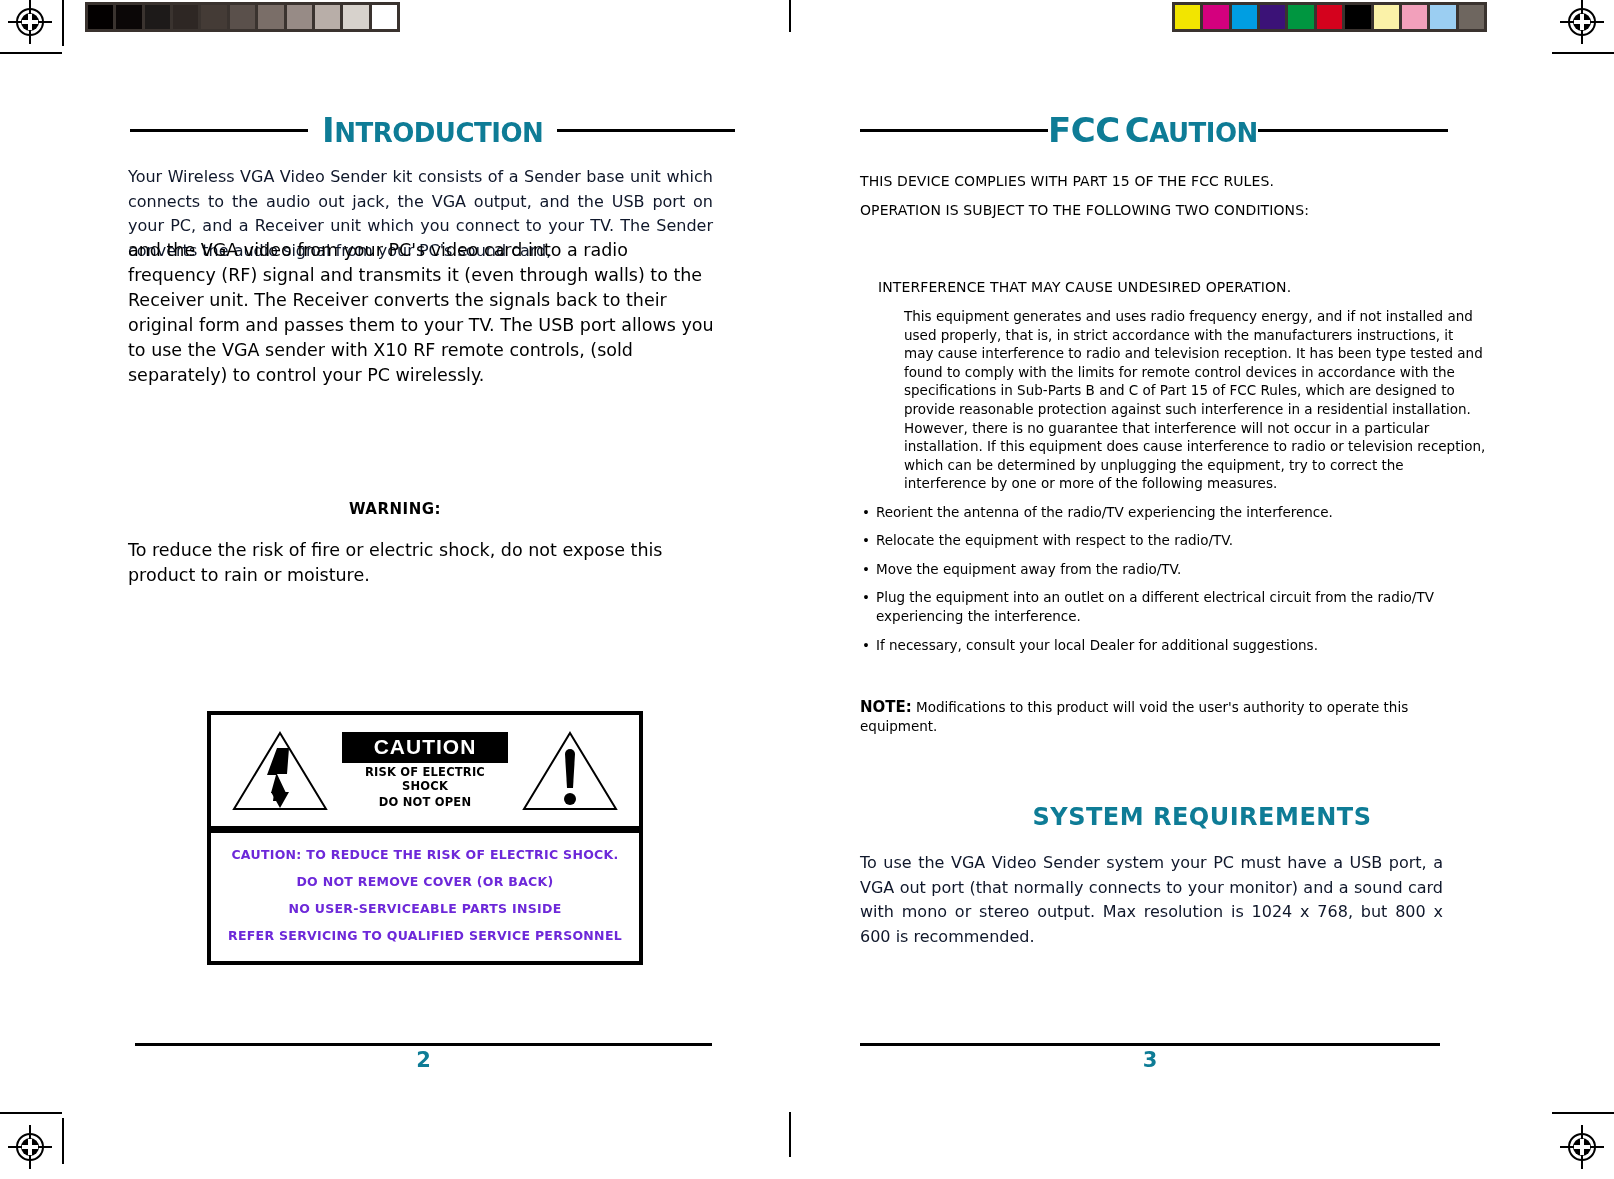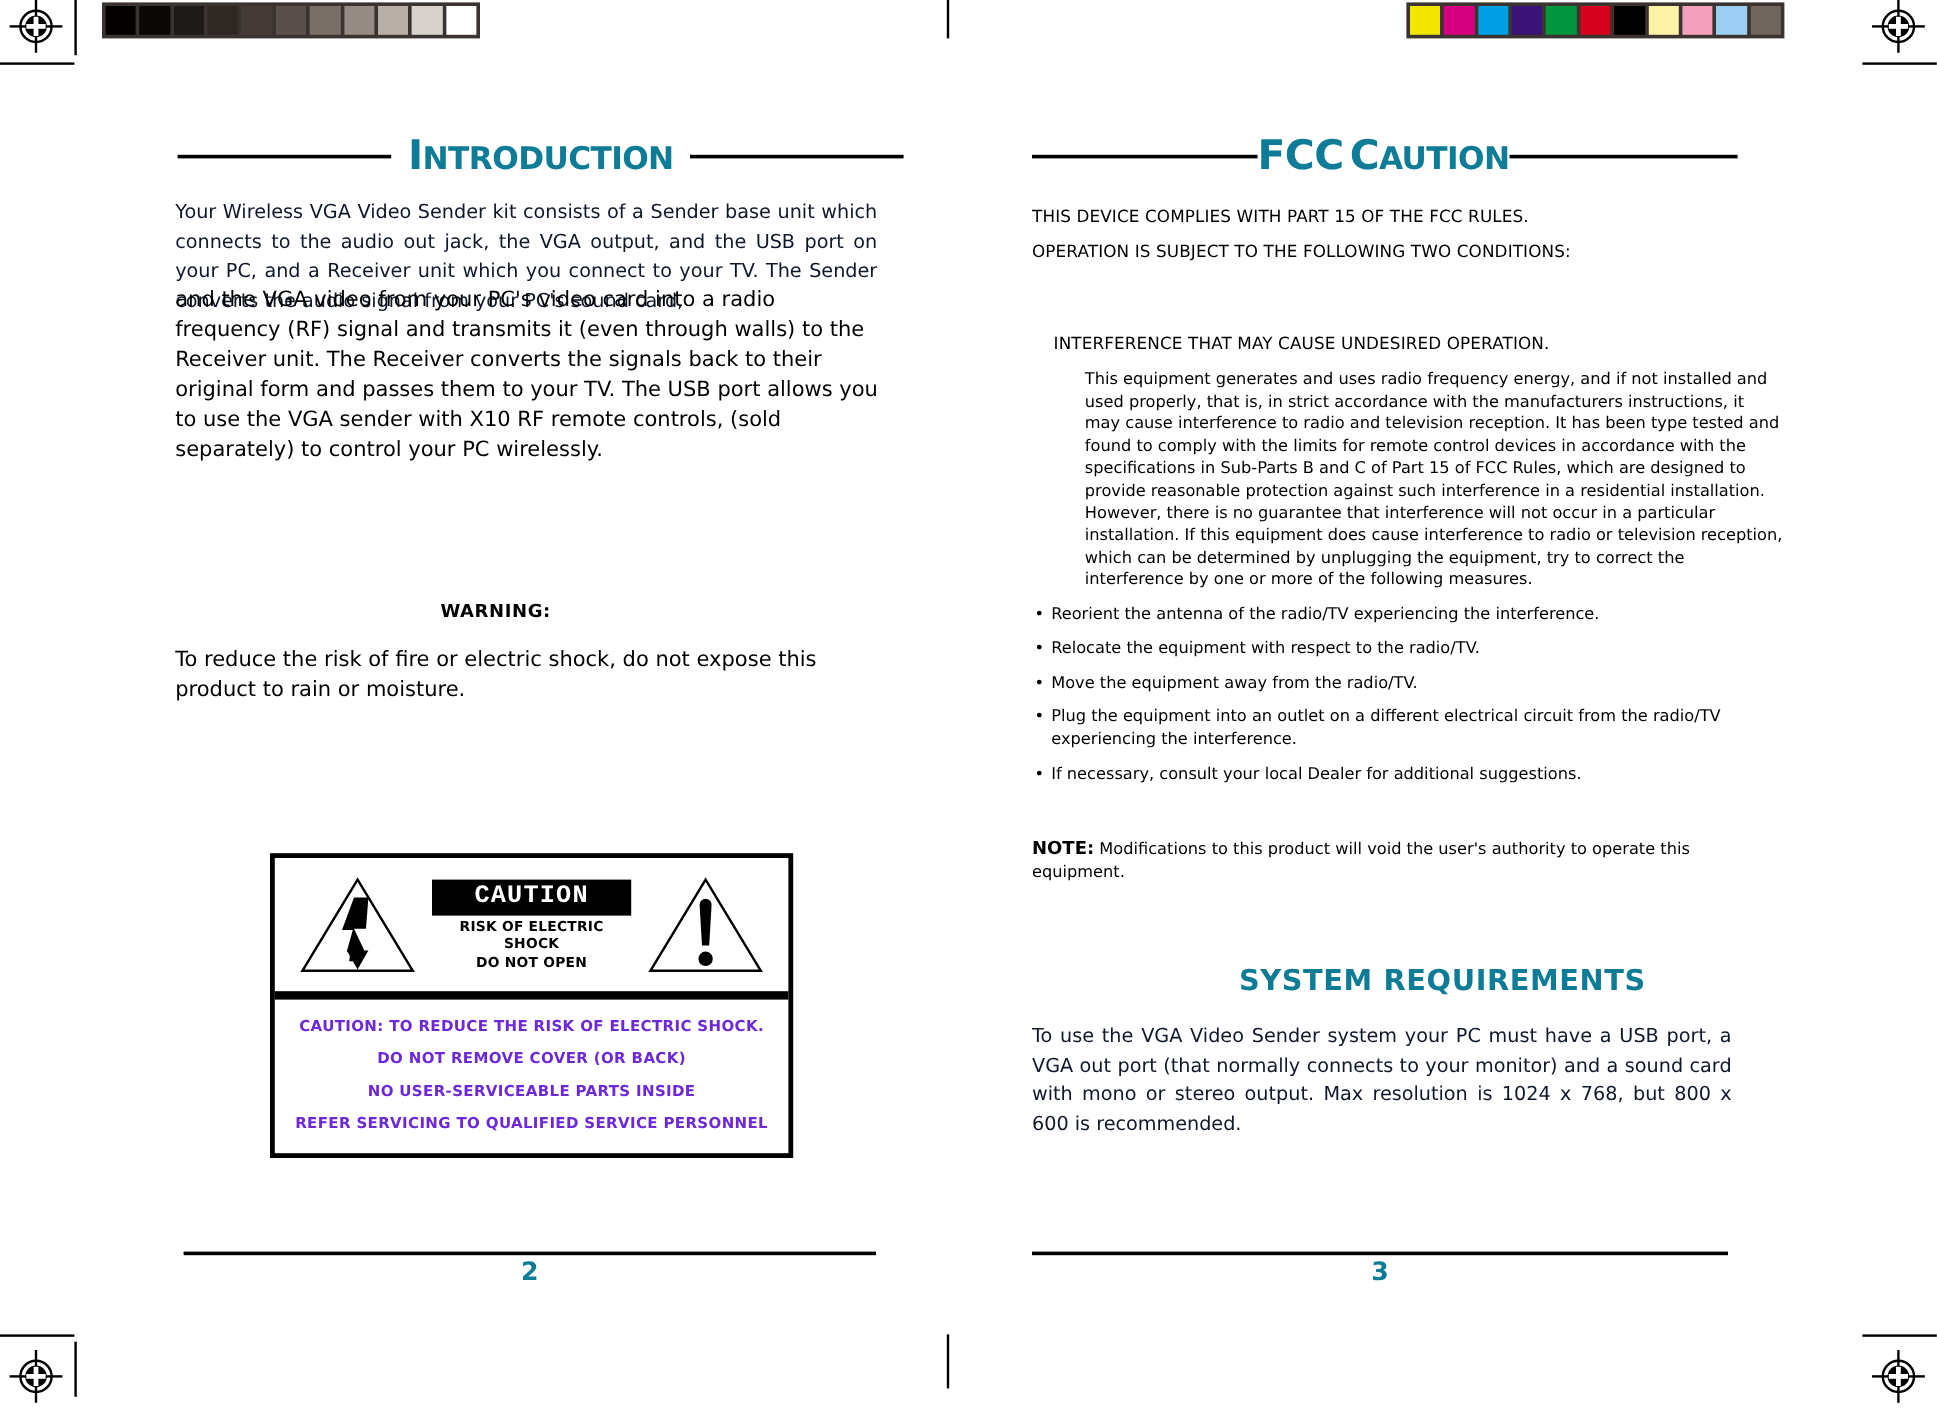--- a/index.html
+++ b/index.html
@@ -29,21 +29,21 @@
 
   .cropline{position:absolute;background:#000;}
 
   
   .calstrip{position:absolute;display:flex;background:#3a332f;padding:3px;box-sizing:border-box;}
   .calstrip .sw{width:30px;height:100%;margin-right:3px;}
   .calstrip .sw:last-child{margin-right:0;}
 
   
   .col{position:absolute;top:0;height:1179px;}
-  .col-left{left:18px;width:790px;}
+  .col-left{left:0;width:790px;}
   .col-right{left:790px;width:824px;}
 
   .gutter{
     position:absolute;left:789px;top:0;width:2px;height:32px;background:#000;
   }
   .gutter2{
     position:absolute;left:789px;top:1112px;width:2px;height:45px;background:#000;
   }
 
   
@@ -88,21 +88,21 @@
     border-bottom:7px solid #000;
     display:flex;align-items:center;justify-content:space-around;
     padding:0 14px;box-sizing:border-box;
   }
   .tri{position:relative;width:98px;height:82px;}
   .tri svg{display:block;}
   .cautpanel{width:166px;}
   .cautpanel .bar{
     background:#000;color:#fff;text-align:center;
     font-size:21px;font-weight:bold;letter-spacing:1px;
-    padding:3px 0 4px;font-family:Liberation Mono, monospace;
+    padding:3px 0 4px;font-family:Liberation Sans, sans-serif;
   }
   .cautpanel .sub{
     text-align:center;font-size:11.5px;font-weight:bold;
     line-height:14px;padding-top:2px;letter-spacing:0.2px;
   }
   .caution-bottom{
     padding:14px 10px 16px;text-align:center;
   }
   .caution-bottom div{
     font-size:12.5px;font-weight:bold;letter-spacing:0.3px;

